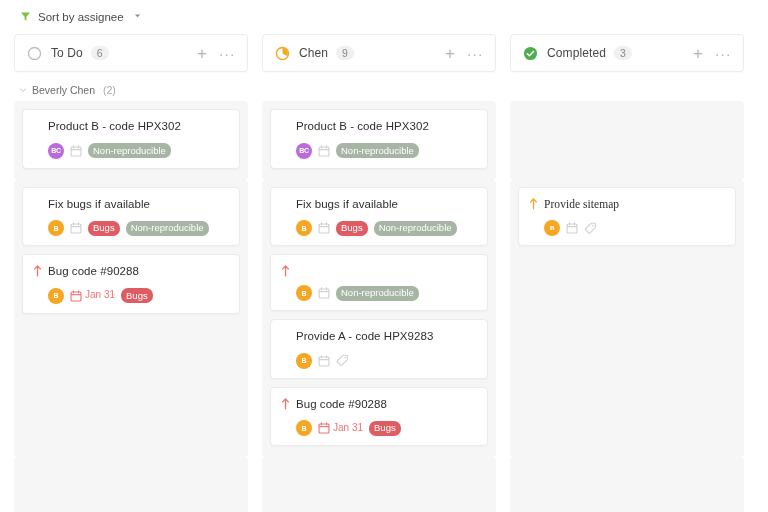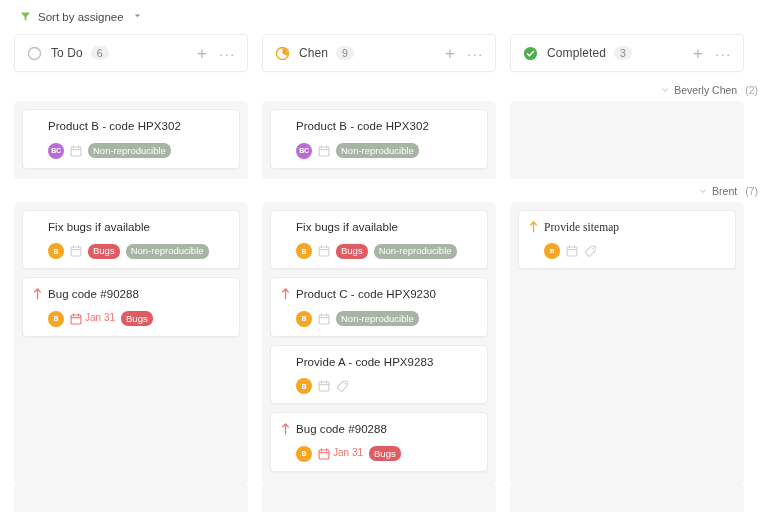--- a/index.html
+++ b/index.html
@@ -75,21 +75,20 @@
   .hd-dots { font-size: 15px; line-height: 1; width: 18px; height: 18px; margin-left: 7px; letter-spacing:.5px; }
 
   
   .lanes { margin-top: 6px; }
   .lane { margin-bottom: 0; }
   .lane-head {
     display: flex; align-items: center;
     padding: 6px 0 5px 5px;
     gap: 5px;
     cursor: pointer;
-    justify-content: flex-end;
   }
   .lane-chev { width: 8px; height: 8px; display:block; opacity:.65; }
   .lane-name { font-size: 10.5px; color: #6d6d6d; }
   .lane-count { font-size: 10.5px; color: #a8a8a8; margin-left: 3px; }
 
   .lane-body {
     display: flex;
     gap: 14px;
   }
   .lane-col {
@@ -248,27 +247,20 @@
                   <path d="M4.6 1.2v2.6M11.4 1.2v2.6" stroke="#cfcfcf" stroke-width="1.5" stroke-linecap="round"></path>
                 </svg>
                 <span class="tag" style="background:#a7b5a5">Non-reproducible</span>
               </div>
             </div>
           </div>
           <div class="lane-col" style="min-height: 70px;"></div>
         </div>
       </div>
       <div class="lane">
-        <div class="lane-head">
-          <svg class="lane-chev" viewBox="0 0 10 10">
-            <path d="M2 3.6L5 6.8l3-3.2" fill="none" stroke="#9a9a9a" stroke-width="1.2" stroke-linecap="round" stroke-linejoin="round"></path>
-          </svg>
-          <span class="lane-name">Brent</span>
-          <span class="lane-count">(7)</span>
-        </div>
         <div class="lane-body">
           <div class="lane-col" style="min-height: 240px;">
             <div class="card">
               <div class="card-title-row">
                 <span style="width:9px;flex:0 0 9px;display:block"></span>
                 <span class="card-title">Fix bugs if available</span>
               </div>
               <div class="card-meta">
                 <span class="avatar" style="background:#f5a623">
                   <span>B</span>
@@ -324,21 +316,20 @@
                 <span class="tag" style="background:#e05c63">Bugs</span>
                 <span class="tag" style="background:#a7b5a5">Non-reproducible</span>
               </div>
             </div>
             <div class="card">
               <div class="card-title-row">
                 <svg class="prio-arrow" viewBox="0 0 10 14">
                   <path d="M5 1.2V12.6" stroke="#f2736f" stroke-width="1.5" stroke-linecap="round" fill="none"></path>
                   <path d="M1.6 4.6L5 1.2l3.4 3.4" stroke="#f2736f" stroke-width="1.5" stroke-linecap="round" stroke-linejoin="round" fill="none"></path>
                 </svg>
-                <span class="card-title">Product C - code HPX9230</span>
               </div>
               <div class="card-meta">
                 <span class="avatar" style="background:#f5a623">
                   <span>B</span>
                 </span>
                 <svg class="cal-icon" viewBox="0 0 16 16">
                   <rect x="1.4" y="2.6" width="13.2" height="12" rx="1.4" fill="none" stroke="#cfcfcf" stroke-width="1.5"></rect>
                   <path d="M1.4 6.2h13.2" stroke="#cfcfcf" stroke-width="1.5"></path>
                   <path d="M4.6 1.2v2.6M11.4 1.2v2.6" stroke="#cfcfcf" stroke-width="1.5" stroke-linecap="round"></path>
                 </svg>

